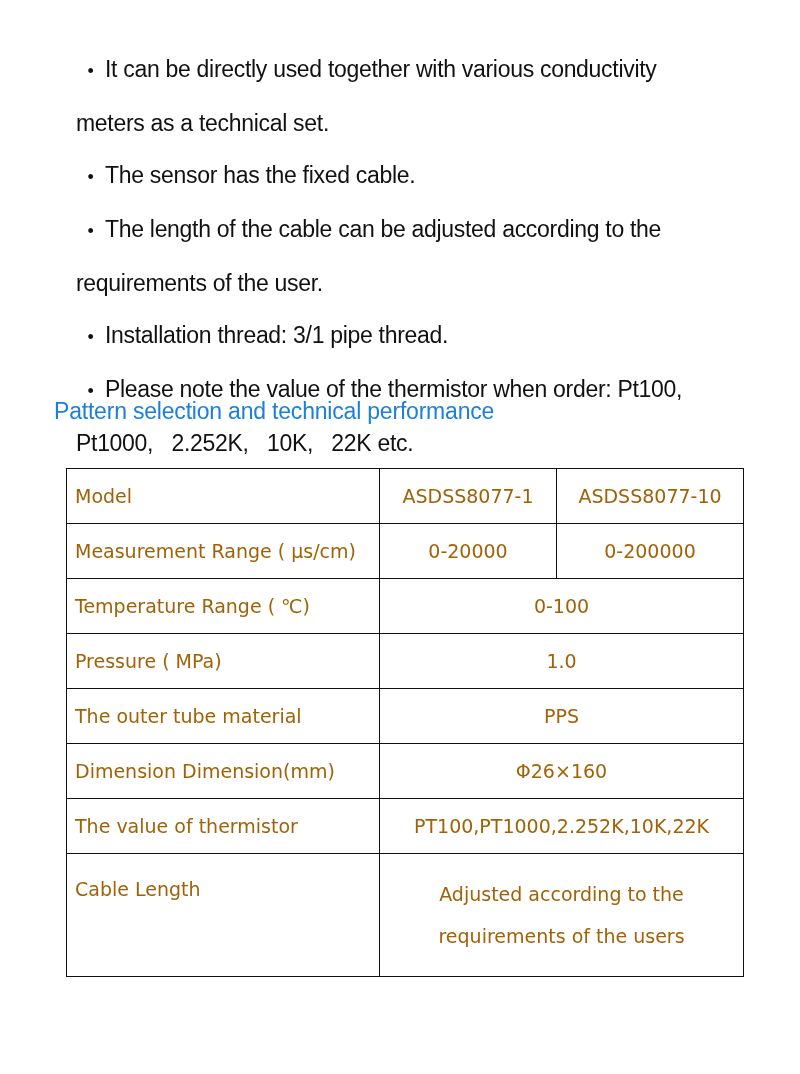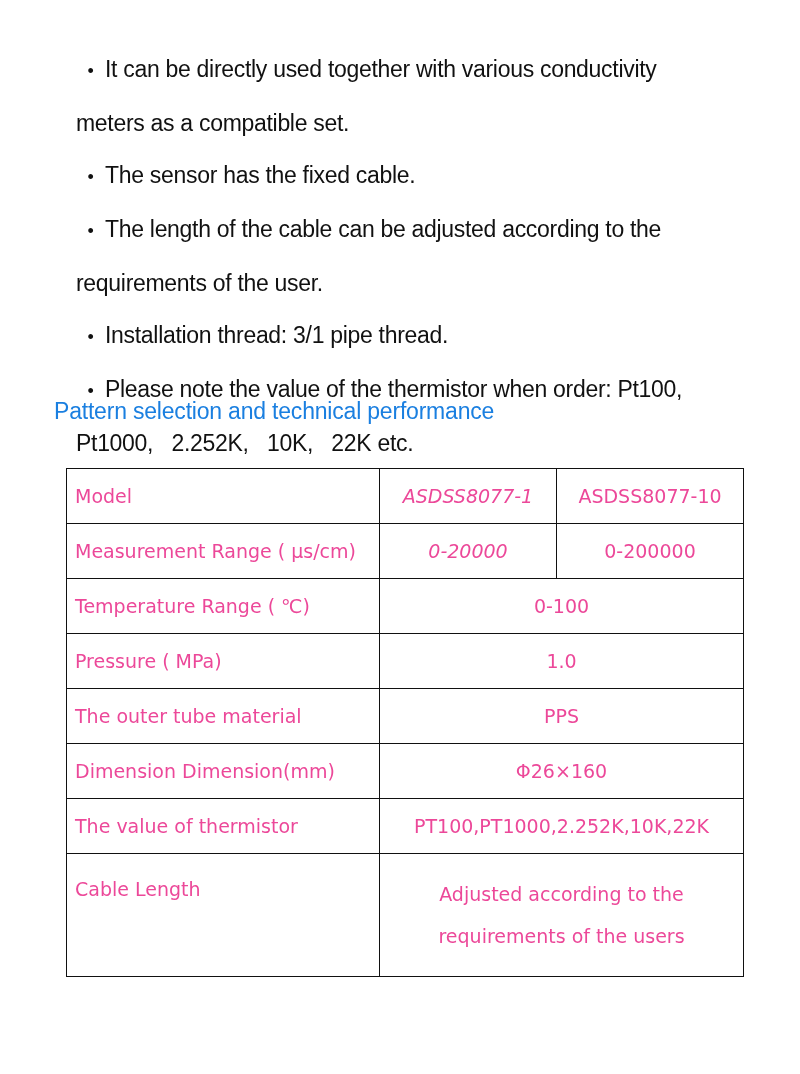--- a/index.html
+++ b/index.html
@@ -16,38 +16,38 @@
       display: inline-block; width: 29px; text-align: center; font-size: 18px;
     }
     .heading {
       position: absolute; left: 46px; top: 386px;
       font-size: 23px; line-height: 34px; color: #1a7fe0; letter-spacing: -0.2px;
       margin: 8px; font-weight: normal;
     }
     table.spec {
       position: absolute; left: 66px; top: 468px;
       width: 678px; border-collapse: collapse;
-      font-family: "DejaVu Sans", sans-serif; font-size: 19px; color: #ec4899;
+      font-family: "DejaVu Sans", sans-serif; font-size: 19px; color: #a16207;
     }
     table.spec td {
       border: 1.5px solid #111; height: 54px; padding: 0 8px; vertical-align: middle;
     }
     table.spec td.label { width: 296px; text-align: left; }
     table.spec td.val { text-align: center; }
-    table.spec td.c1 { width: 160px; font-style: italic; }
+    table.spec td.c1 { width: 160px; }
     table.spec tr.tall td { height: 98px; }
     table.spec tr.tall td.label { vertical-align: top; padding-top: 24px; }
     table.spec tr.tall td.val { line-height: 42px; }
   </style>
 </head>
 <body>
 
 <div class="bullets">
   <p class="para"><span class="dot">•</span><span>It can be directly used together with various conductivity</span></p>
-  <p class="para">meters as a compatible set.</p>
+  <p class="para">meters as a technical set.</p>
   <p class="para"><span class="dot">•</span><span>The sensor has the fixed cable.</span></p>
   <p class="para"><span class="dot">•</span><span>The length of the cable can be adjusted according to the</span></p>
   <p class="para">requirements of the user.</p>
   <p class="para"><span class="dot">•</span><span>Installation thread: 3/1 pipe thread.</span></p>
   <p class="para"><span class="dot">•</span><span>Please note the value of the thermistor when order: Pt100,</span></p>
   <p class="para" style="white-space: pre;">Pt1000,   2.252K,   10K,   22K etc.</p>
 </div>
 
 <h2 class="heading">Pattern selection and technical performance</h2>
 

